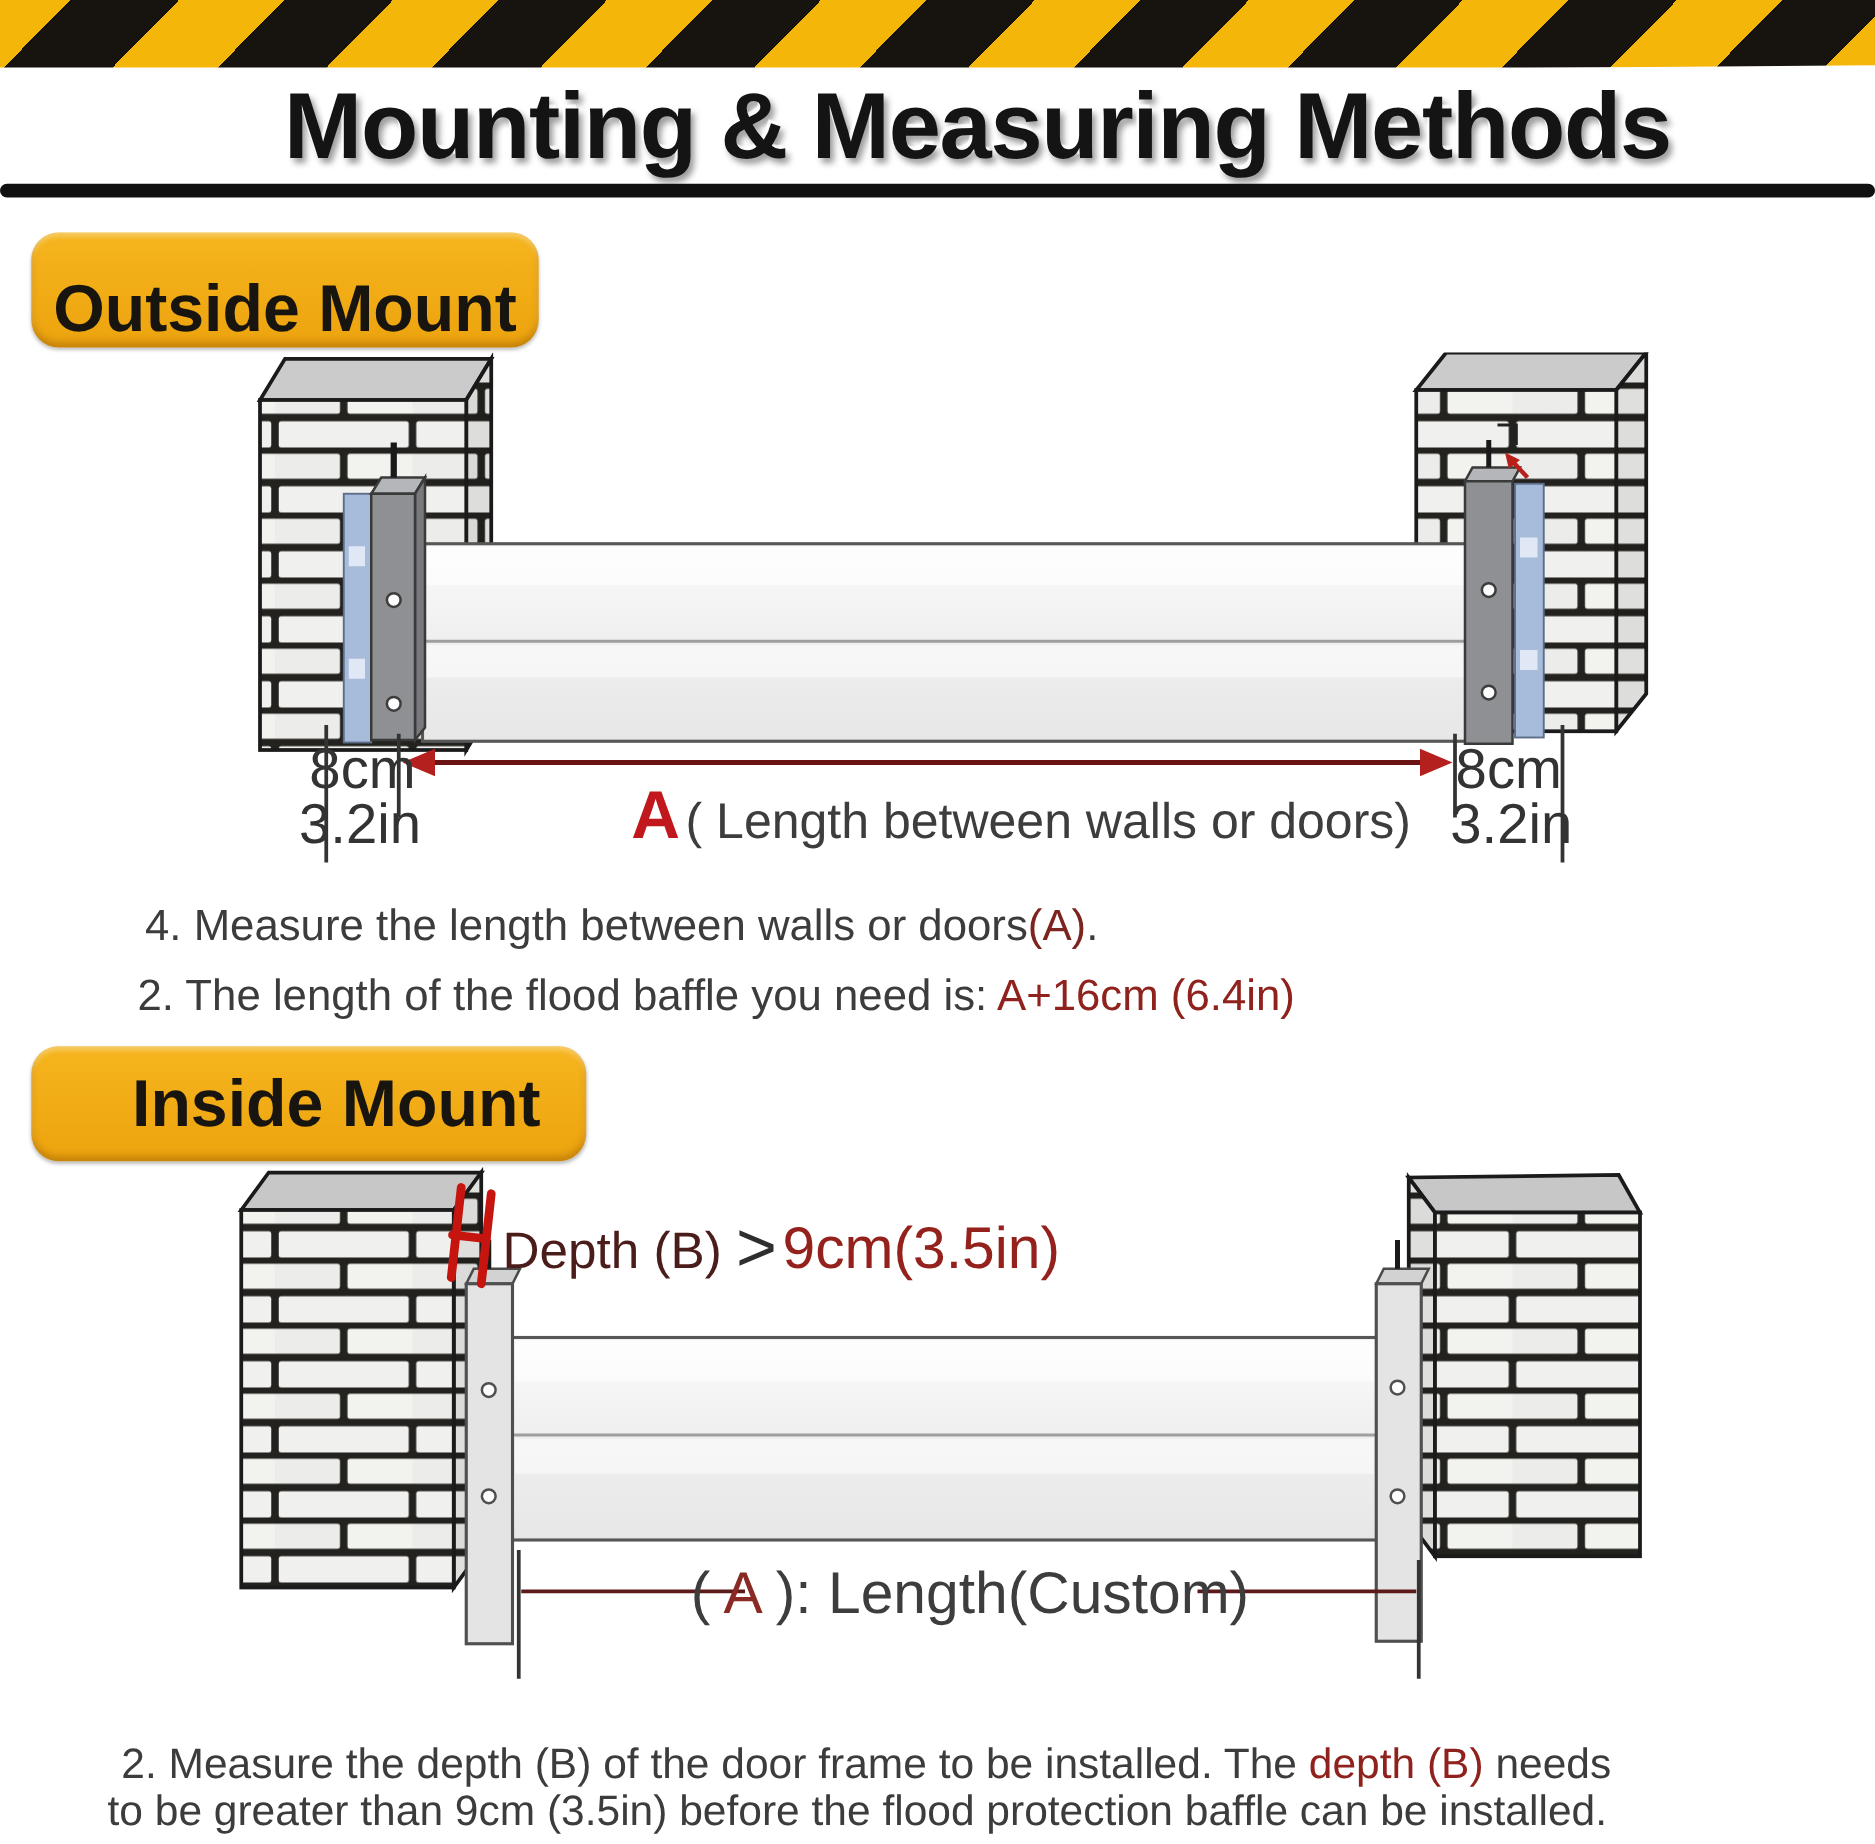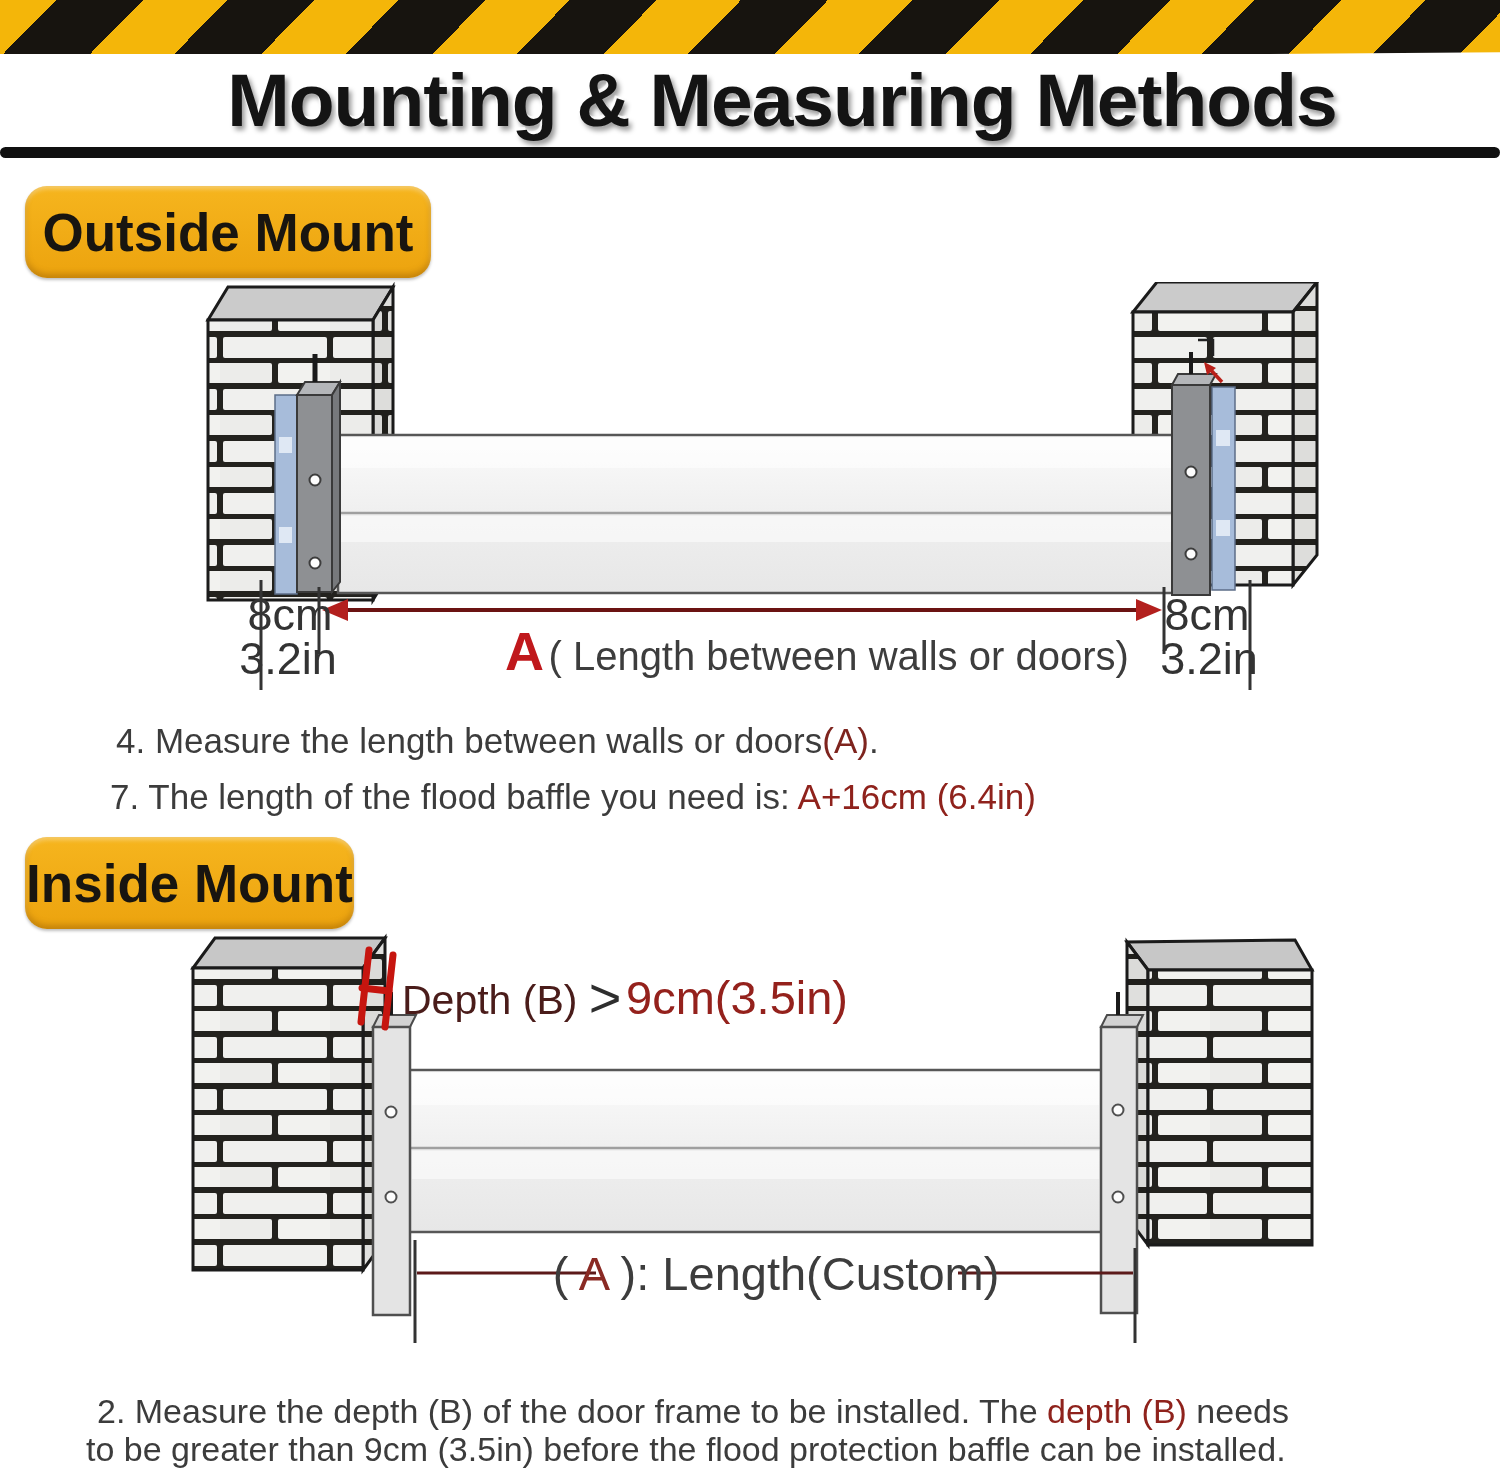--- a/index.html
+++ b/index.html
@@ -16,22 +16,22 @@
         font-size:75px;font-weight:bold;letter-spacing:-1px;color:#141414;
         text-shadow:-2px -3px 1px rgba(255,255,255,.85), 3px 4px 5px rgba(0,0,0,.40);padding-left:32px;}
   .title-bar{position:absolute;top:147px;left:0;width:1500px;height:11px;background:#101010;border-radius:6px;}
 
   
   .badge{position:absolute;left:25px;height:92px;border-radius:22px;
         background:linear-gradient(#f6b51e,#eca30e);
         box-shadow:inset 0 -4px 6px rgba(120,70,0,.35), inset 0 3px 4px rgba(255,255,255,.35), 0 2px 3px rgba(0,0,0,.25);
         display:flex;align-items:center;justify-content:center;
         font-size:53px;font-weight:bold;color:#181510;}
-  #badge-outside{top:186px;width:406px;}
-  #badge-inside{top:837px;width:329px;}
+  #badge-outside{top:186px;width:406px;align-items:flex-end;}
+  #badge-inside{top:837px;width:400px;padding-left:44px;}
 
   
   .step{position:absolute;font-size:35px;color:#3c3c3c;white-space:nowrap;}
   .hl-maroon{color:#7e241e;}
   .hl-red{color:#8f221c;}
   #out-step1{top:721px;left:116px;}
   #out-step2{top:777px;left:110px;}
   #in-step1{top:1338px;left:102px;font-size:34px;}
   #in-step2a{top:1392px;left:97px;font-size:34px;}
   #in-step2b{top:1430px;left:86px;font-size:34px;}
@@ -141,21 +141,21 @@
         <tspan font-size="54" font-weight="bold" fill="#c0181c">A</tspan>
         <tspan font-size="40" fill="#3d3d3d">( Length between walls or doors)</tspan>
       </text>
     </g>
   </svg>
 
   <div class="step" id="out-step1">
     <span>4. Measure the length between walls or doors</span><span class="hl-maroon">(A)</span><span>.</span>
   </div>
   <div class="step" id="out-step2">
-    <span>7. The length of the flood baffle you need is: </span><span class="hl-red">A+16cm (6.4in)</span>
+    <span>2. The length of the flood baffle you need is: </span><span class="hl-red">A+16cm (6.4in)</span>
   </div>
 
   <svg id="svg-inside" width="1500" height="420" viewBox="0 0 1500 420">
 
     <g>
       <polygon points="193,38 363,38 385,8 215,8" fill="#c7c7c7" stroke="#1b1b1b" stroke-width="3"></polygon>
       <polygon points="363,38 385,8 385,310 363,340" fill="url(#bricks)" stroke="#1b1b1b" stroke-width="3"></polygon>
       <polygon points="363,38 385,8 385,310 363,340" fill="#000" opacity="0.07"></polygon>
       <rect x="193" y="38" width="170" height="302" fill="url(#bricks)" stroke="#1b1b1b" stroke-width="3"></rect>
     </g>

